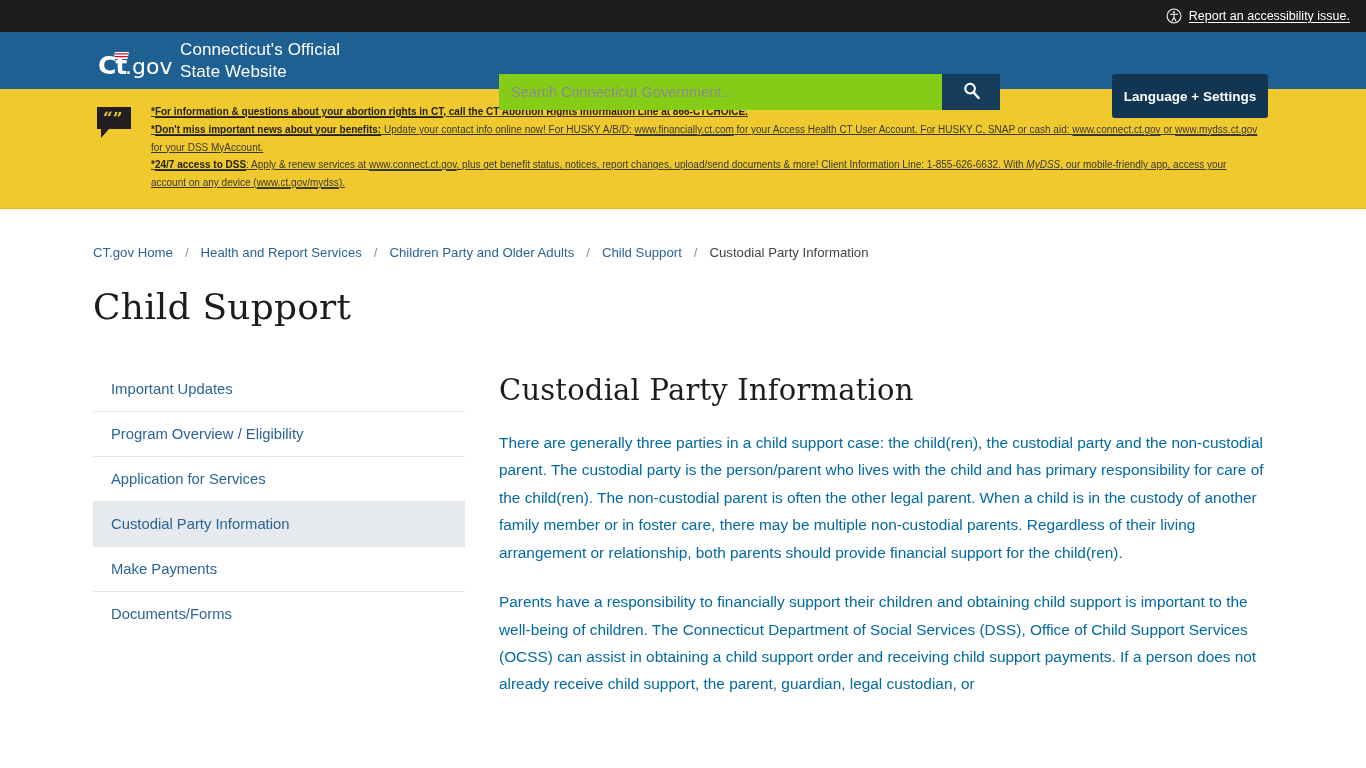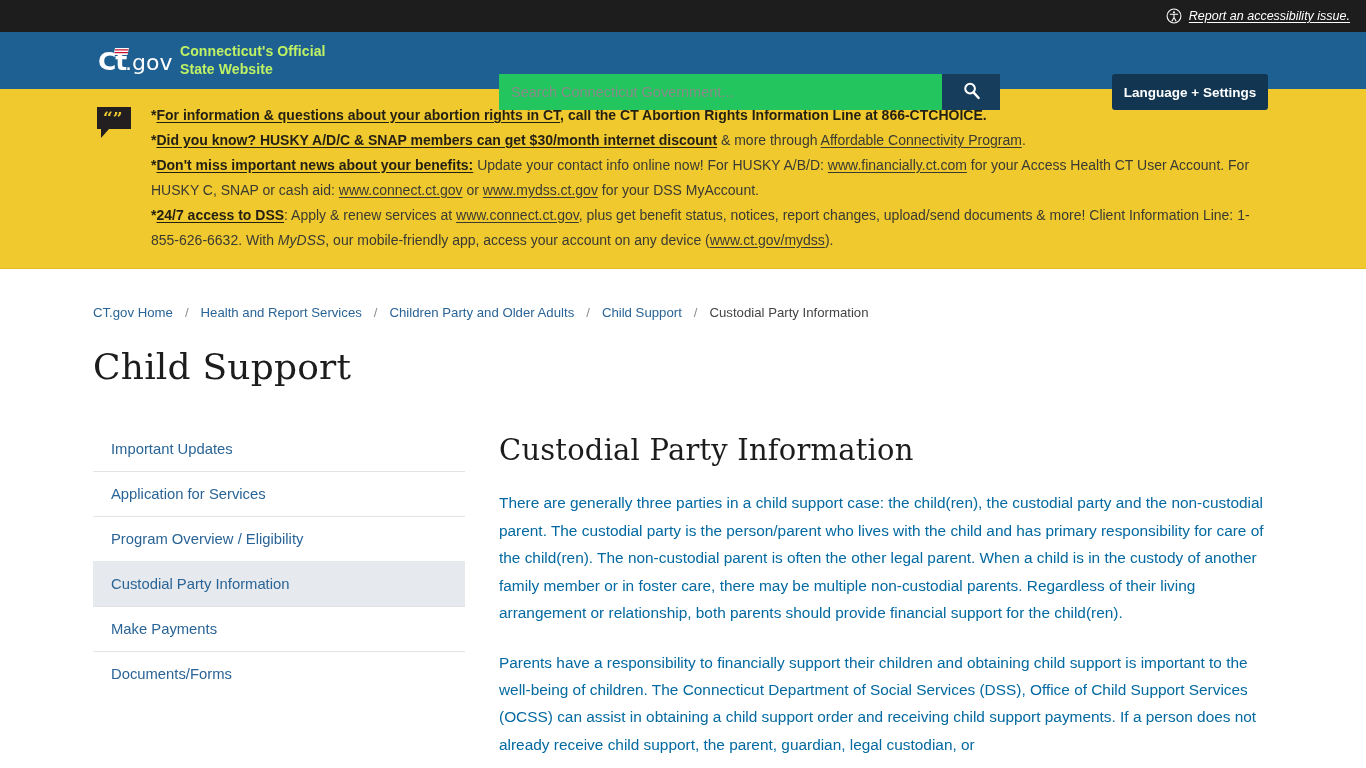--- a/index.html
+++ b/index.html
@@ -15,21 +15,20 @@
   }
 
   
   .util-bar {
     height: 32px;
     background: #1d1d1d;
     display: flex;
     align-items: center;
     justify-content: flex-end;
     padding-right: 16px;
-    font-style: italic;
   }
   .util-link {
     display: flex;
     align-items: center;
     gap: 7px;
     color: #ffffff;
     font-size: 12.5px;
     text-decoration: none;
     cursor: pointer;
   }
@@ -61,41 +60,41 @@
     cursor: pointer;
   }
   .logo {
     width: 76px;
     height: 34px;
     position: relative;
     flex: none;
   }
   .logo svg { display: block; }
   .brand-text {
-    color: #bef264;
-    font-size: 14px;
-    font-weight: bold;
+    color: #ffffff;
+    font-size: 17px;
+    font-weight: normal;
     line-height: 1.28;
     letter-spacing: .1px;
   }
   .brand-text span { display: block; }
 
   .search-wrap {
     position: absolute;
     left: 499px;
     top: 42px;
     display: flex;
     height: 36px;
     width: 501px;
   }
   .search-input {
     flex: 1 1 auto;
     border: none;
     outline: none;
-    background: #22c55e;
+    background: #84cc16;
     font-family: "Liberation Sans", sans-serif;
     font-size: 14.5px;
     color: #444;
     padding: 0 12px;
   }
   .search-input::placeholder { color: #8a8a8a; }
   .search-btn {
     width: 58px;
     background: #173d5c;
     border: none;
@@ -103,21 +102,21 @@
     display: flex;
     align-items: center;
     justify-content: center;
     padding: 0;
   }
   .lang-btn {
     position: absolute;
     left: 1112px;
     top: 42px;
     width: 156px;
-    height: 36px;
+    height: 44px;
     background: #123652;
     color: #ffffff;
     border: none;
     border-radius: 3px;
     font-family: "Liberation Sans", sans-serif;
     font-size: 13.5px;
     font-weight: bold;
     cursor: pointer;
   }
 
@@ -130,24 +129,25 @@
   .alert-inner {
     width: 1180px;
     margin: 0 auto;
     display: flex;
     gap: 18px;
     align-items: flex-start;
     padding-left: 2px;
   }
   .alert-icon { flex: none; width: 38px; height: 38px; margin-top: 2px; }
   .alert-body {
-    font-size: 14px;
+    font-size: 10px;
     line-height: 1.78;
     color: #3a3a32;
     max-width: 1112px;
+    text-decoration: underline;
   }
   .alert-body p { margin: 0; }
   .alert-body b { color: #231f12; }
   .alert-body a {
     color: #3a3a32;
     text-decoration: underline;
     text-underline-offset: 2px;
     cursor: pointer;
   }
   .alert-body a.strong { font-weight: bold; color: #231f12; }
@@ -282,21 +282,20 @@
 <div class="alert-banner">
   <div class="alert-inner">
     <span class="alert-icon">
       <svg width="38" height="38" viewBox="0 0 38 38" aria-hidden="true">
         <path d="M2 2 H36 V24 H14 L6 33 V24 H2 Z" fill="#231f20"></path>
         <text x="8" y="19" font-family="DejaVu Serif, serif" font-size="17" font-weight="bold" fill="#f0c92f">“”</text>
       </svg>
     </span>
     <div class="alert-body" id="alert-body">
         <p><b>*</b><a class="strong">For information &amp; questions about your abortion rights in CT</a><b>, call the CT Abortion Rights Information Line at 866-CTCHOICE.</b></p>
-        <p><b>*</b><a class="strong">Did you know? HUSKY A/D/C &amp; SNAP members can get $30/month internet discount</a><span> &amp; more through </span><a>Affordable Connectivity Program</a><span>.</span></p>
         <p><b>*</b><a class="strong">Don't miss important news about your benefits:</a><span> Update your contact info online now! For HUSKY A/B/D: </span><a>www.financially.ct.com</a><span> for your Access Health CT User Account. For HUSKY C, SNAP or cash aid: </span><a>www.connect.ct.gov</a><span> or </span><a>www.mydss.ct.gov</a><span> for your DSS MyAccount.</span></p>
         <p><b>*</b><a class="strong">24/7 access to DSS</a><span>: Apply &amp; renew services at </span><a>www.connect.ct.gov</a><span>, plus get benefit status, notices, report changes, upload/send documents &amp; more! Client Information Line: 1-855-626-6632. With </span><i>MyDSS</i><span>, our mobile-friendly app, access your account on any device (</span><a>www.ct.gov/mydss</a><span>).</span></p>
       </div>
   </div>
 </div>
 
 <div class="page">
 
   <div class="breadcrumb" id="breadcrumb">
       <a>CT.gov Home</a>
@@ -309,22 +308,22 @@
       <span class="sep">/</span>
       <span class="current">Custodial Party Information</span>
     </div>
 
   <h1 class="page-title">Child Support</h1>
 
   <div class="content-cols">
 
     <nav class="sidebar" id="sidebar">
         <a class="side-item">Important Updates</a>
+        <a class="side-item">Program Overview / Eligibility</a>
         <a class="side-item">Application for Services</a>
-        <a class="side-item">Program Overview / Eligibility</a>
         <a class="side-item active">Custodial Party Information</a>
         <a class="side-item">Make Payments</a>
         <a class="side-item">Documents/Forms</a>
       </nav>
 
     <div class="main-col">
       <h2>Custodial Party Information</h2>
       <div id="main-paras">
           <p>There are generally three parties in a child support case: the child(ren), the custodial party and the non-custodial parent. The custodial party is the person/parent who lives with the child and has primary responsibility for care of the child(ren).  The non-custodial parent is often the other legal parent. When a child is in the custody of another family member or in foster care, there may be multiple non-custodial parents.  Regardless of their living arrangement or relationship, both parents should provide financial support for the child(ren).</p>
           <p>Parents have a responsibility to financially support their children and obtaining child support is important to the well-being of children. The Connecticut Department of Social Services (DSS), Office of Child Support Services (OCSS) can assist in obtaining a child support order and receiving child support payments. If a person does not already receive child support, the parent, guardian, legal custodian, or</p>

